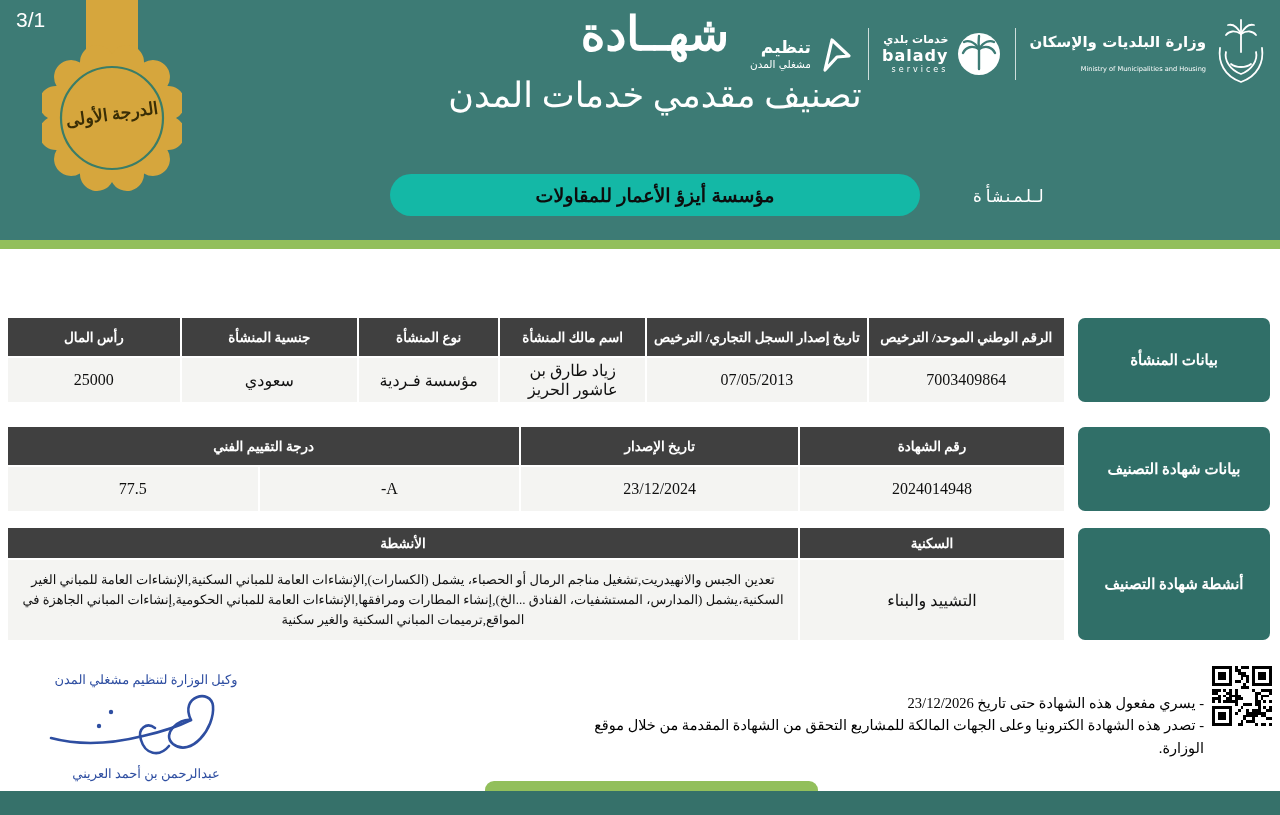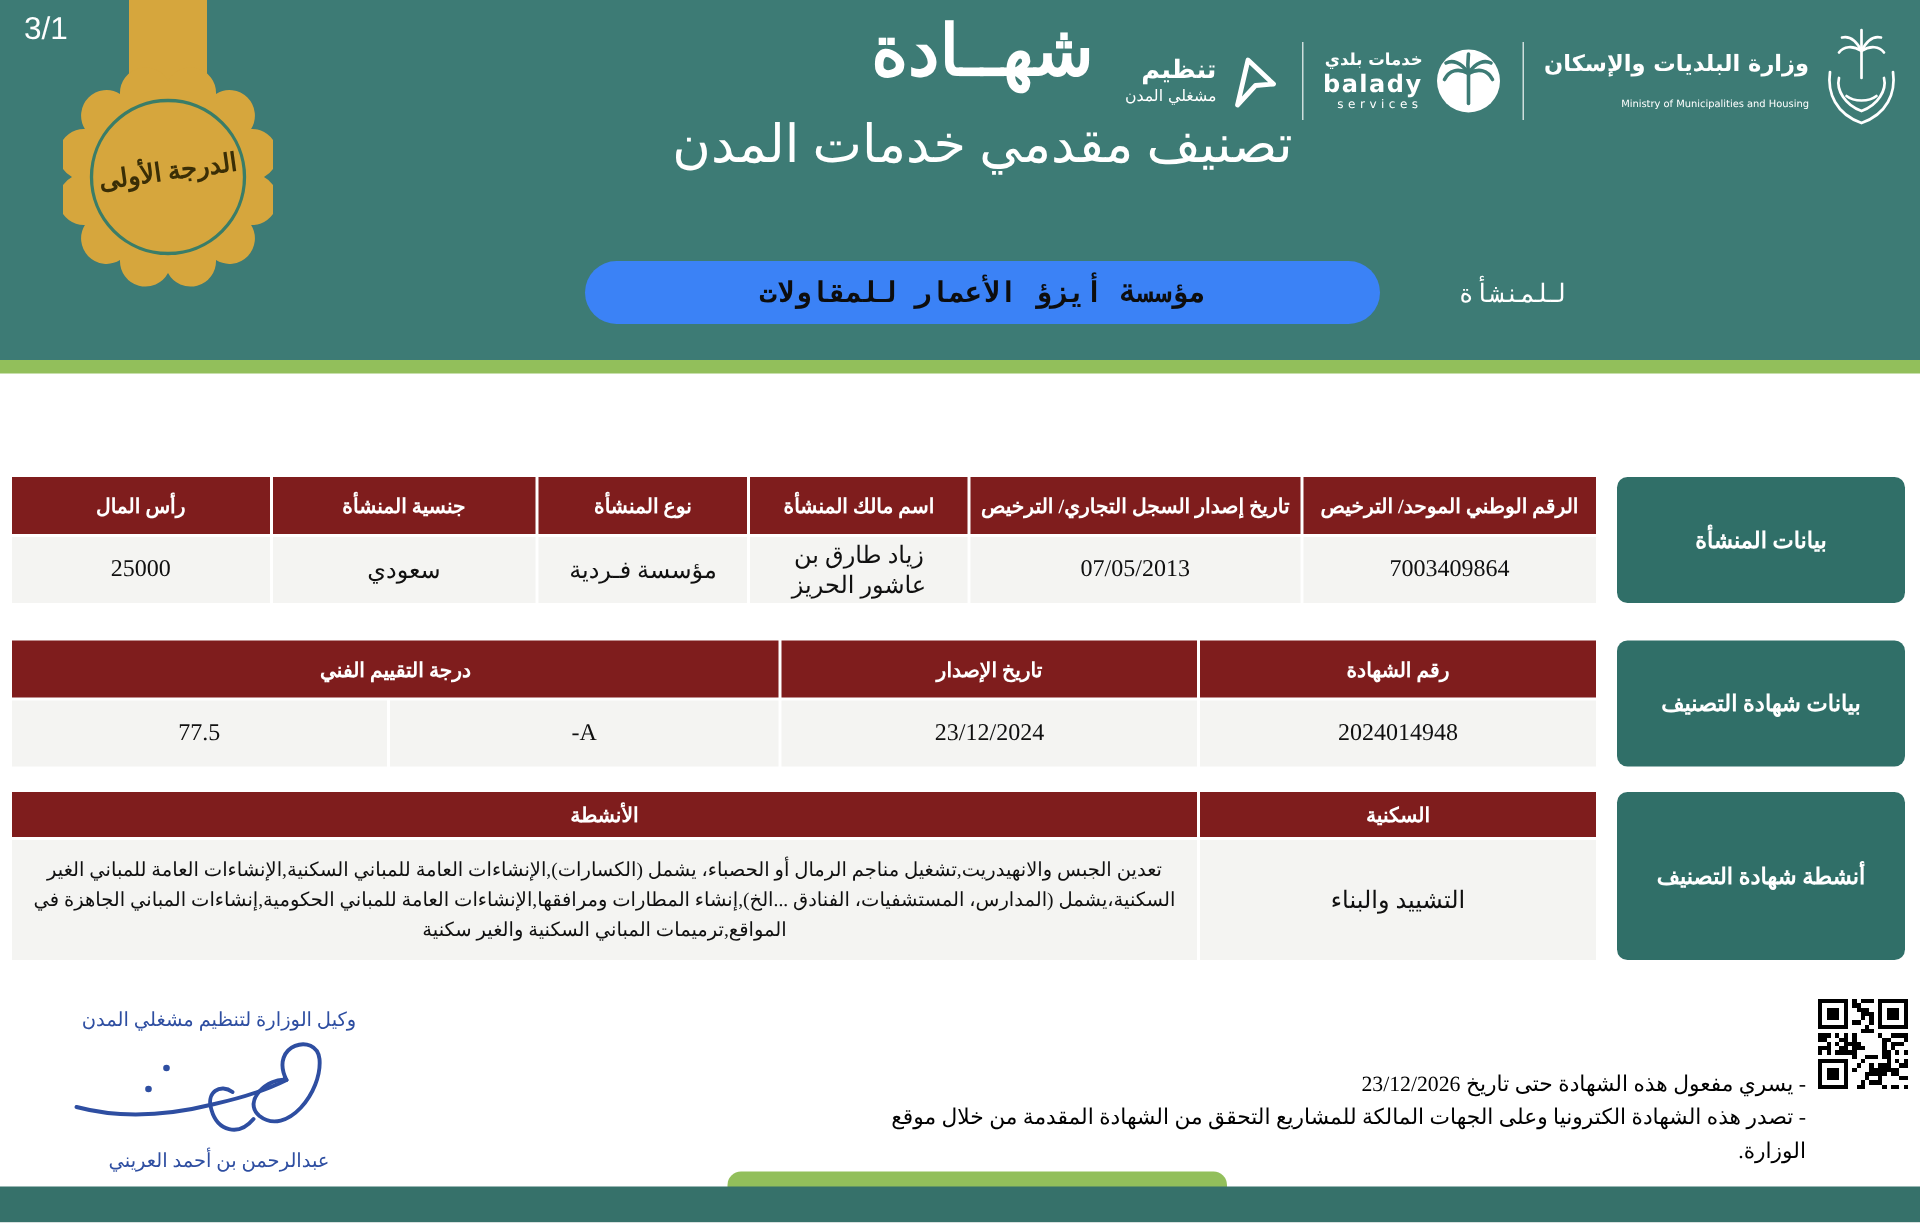--- a/index.html
+++ b/index.html
@@ -24,23 +24,23 @@
 
   
   .titles { position:absolute; top:6px; left:355px; width:600px; text-align:center; color:#ffffff; }
   .t-main { font-size:47px; font-weight:bold; letter-spacing:1px; font-family:"Liberation Serif","DejaVu Serif",serif; }
   .t-sub  { font-size:35px; margin-top:14px; font-family:"Liberation Serif","DejaVu Serif",serif; }
   .t-tag  { font-size:15px; margin-top:12px; font-family:"Liberation Serif","DejaVu Serif",serif; }
 
   
   .pill {
     position:absolute; top:174px; left:390px; width:530px; height:42px;
-    background:#3b82f6; border-radius:24px; display:flex; align-items:center; justify-content:center;
+    background:#14b8a6; border-radius:24px; display:flex; align-items:center; justify-content:center;
     font-size:19px; font-weight:bold; color:#0d0d0d;
-    font-family:Liberation Mono, monospace;
+    font-family:Liberation Sans, sans-serif;
   }
   .entity-label { position:absolute; top:186px; right:236px; color:#ffffff; font-size:17px; font-family:Liberation Mono, monospace; }
 
   
   .logos { position:absolute; top:14px; right:12px; height:80px; display:flex; align-items:center; gap:13px; direction:ltr; color:#ffffff; }
   .logo-sep { width:1px; height:52px; background:rgba(255,255,255,.75); }
   .logo-group { display:flex; align-items:center; gap:8px; }
   .logo-text { text-align:right; line-height:1.15; }
   .tanzim-1 { font-size:17px; font-weight:bold; }
   .tanzim-2 { font-size:10.5px; }
@@ -54,40 +54,40 @@
   .section { position:absolute; right:10px; left:8px; display:flex; gap:14px; }
   .s1 { top:318px; } .s2 { top:427px; } .s3 { top:528px; }
   .side-block {
     flex:0 0 192px; background:#306f68; border-radius:7px; color:#ffffff;
     display:flex; align-items:center; justify-content:center;
     font-size:15px; font-weight:bold; font-family:"Liberation Serif","DejaVu Serif",serif;
   }
   .tbl { flex:1; display:flex; flex-direction:column; gap:2px; }
   .trow { display:flex; gap:2px; }
   .th {
-    background:#7f1d1d; color:#ffffff; font-weight:bold; font-size:13.5px;
+    background:#404040; color:#ffffff; font-weight:bold; font-size:13.5px;
     display:flex; align-items:center; justify-content:center; text-align:center;
     height:38px; padding:0 6px; font-family:"Liberation Serif","DejaVu Serif",serif;
   }
   .td {
     background:#f4f4f2; color:#101010; font-size:16px;
     display:flex; align-items:center; justify-content:center; text-align:center;
     height:44px; padding:0 6px; font-family:"Liberation Serif","DejaVu Serif",serif;
   }
   .s3 .th { height:30px; }
   .s3 .td { height:80px; }
   .td-small { font-size:13px; line-height:1.55; padding:4px 12px; }
 
   
   .signature { position:absolute; top:672px; left:26px; width:240px; text-align:center; color:#2e4ea1; }
   .sig-title { font-size:13px; font-family:"Liberation Serif","DejaVu Serif",serif; }
   .sig-name  { font-size:13px; margin-top:-4px; font-family:"Liberation Serif","DejaVu Serif",serif; }
 
   
-  .notes { position:absolute; top:692px; right:76px; width:640px; text-align:right; color:#000000; font-size:14.5px; line-height:1.55; font-family:"Liberation Serif","DejaVu Serif",serif;margin-top:20px; }
+  .notes { position:absolute; top:692px; right:76px; width:640px; text-align:right; color:#000000; font-size:14.5px; line-height:1.55; font-family:"Liberation Serif","DejaVu Serif",serif; }
   .qr { position:absolute; top:666px; right:8px; width:60px; height:60px; background:#ffffff; }
 
   
   .footer-tab { position:absolute; top:781px; left:485px; width:333px; height:14px; background:#92bf5b; border-radius:9px 9px 0 0; }
   .footer-bar { position:absolute; top:791px; left:0; width:1280px; height:24px; background:#36716a; }
 </style>
 </head>
 <body>
 
 <div class="page">

